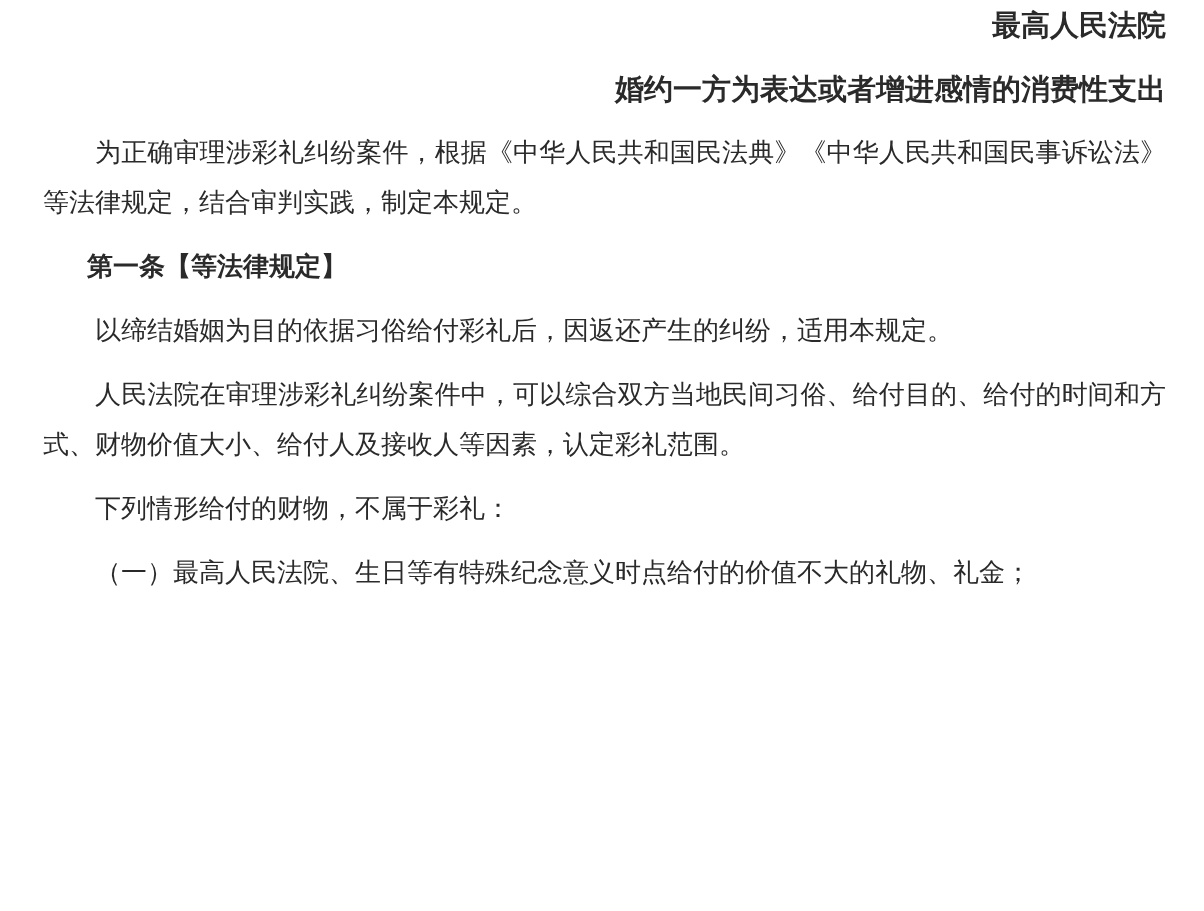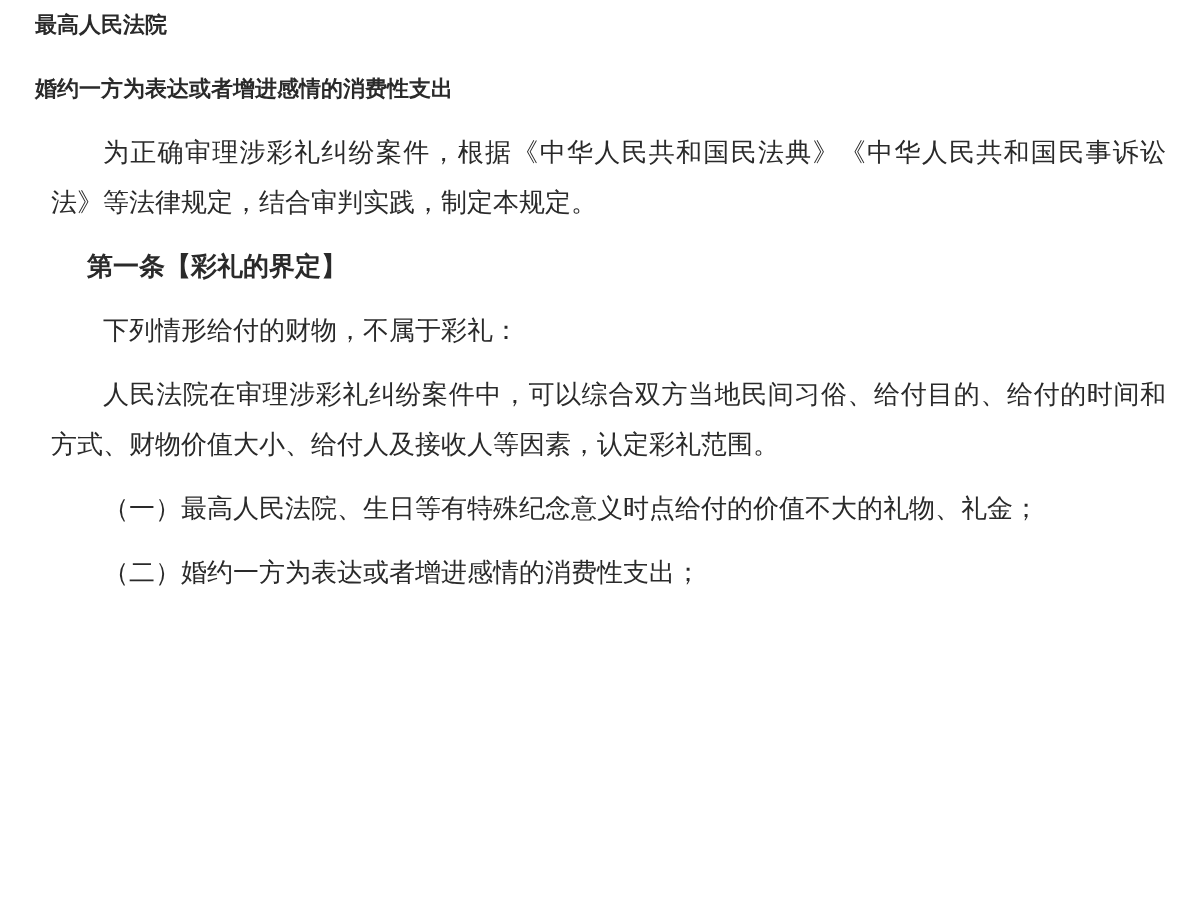--- a/index.html
+++ b/index.html
@@ -16,54 +16,54 @@
     background: #ffffff;
     color: #2a2a2a;
     font-family: "Liberation Serif", "DejaVu Serif", serif;
     font-size: 26px;
     line-height: 50px;
     overflow: hidden;
   }
   .doc-title,
   .doc-subtitle {
     margin: 0 0 14px 0;
-    font-size: 22px;
+    font-size: 29px;
     line-height: 50px;
     font-weight: 700;
-    text-align: left;
+    text-align: right;
   }
   .para {
-    margin: 0 0 14px 16px;
+    margin: 0 0 14px 8px;
     text-indent: 2em;
     text-align: justify;
   }
   .article-heading {
     margin: 0 0 14px 0;
     text-indent: 2em;
     font-weight: 700;
   }
 </style>
 </head>
 <body>
 
 <div class="page">
 
   <h1 class="doc-title">最高人民法院</h1>
 
   <h2 class="doc-subtitle">婚约一方为表达或者增进感情的消费性支出</h2>
 
   <p class="para">为正确审理涉彩礼纠纷案件，根据《中华人民共和国民法典》《中华人民共和国民事诉讼法》等法律规定，结合审判实践，制定本规定。</p>
 
-  <p class="article-heading">第一条【彩礼的界定】</p>
+  <p class="article-heading">第一条【等法律规定】</p>
+
+  <p class="para">以缔结婚姻为目的依据习俗给付彩礼后，因返还产生的纠纷，适用本规定。</p>
 
 
 
 
+  <p class="para">人民法院在审理涉彩礼纠纷案件中，可以综合双方当地民间习俗、给付目的、给付的时间和方式、财物价值大小、给付人及接收人等因素，认定彩礼范围。</p>
 
   <p class="para">下列情形给付的财物，不属于彩礼：</p>
 
-  <p class="para">人民法院在审理涉彩礼纠纷案件中，可以综合双方当地民间习俗、给付目的、给付的时间和方式、财物价值大小、给付人及接收人等因素，认定彩礼范围。</p>
-
   <p class="para">（一）最高人民法院、生日等有特殊纪念意义时点给付的价值不大的礼物、礼金；</p>
 
-  <p class="para">（二）婚约一方为表达或者增进感情的消费性支出；</p>
 
 </div>
 
 </body></html>

